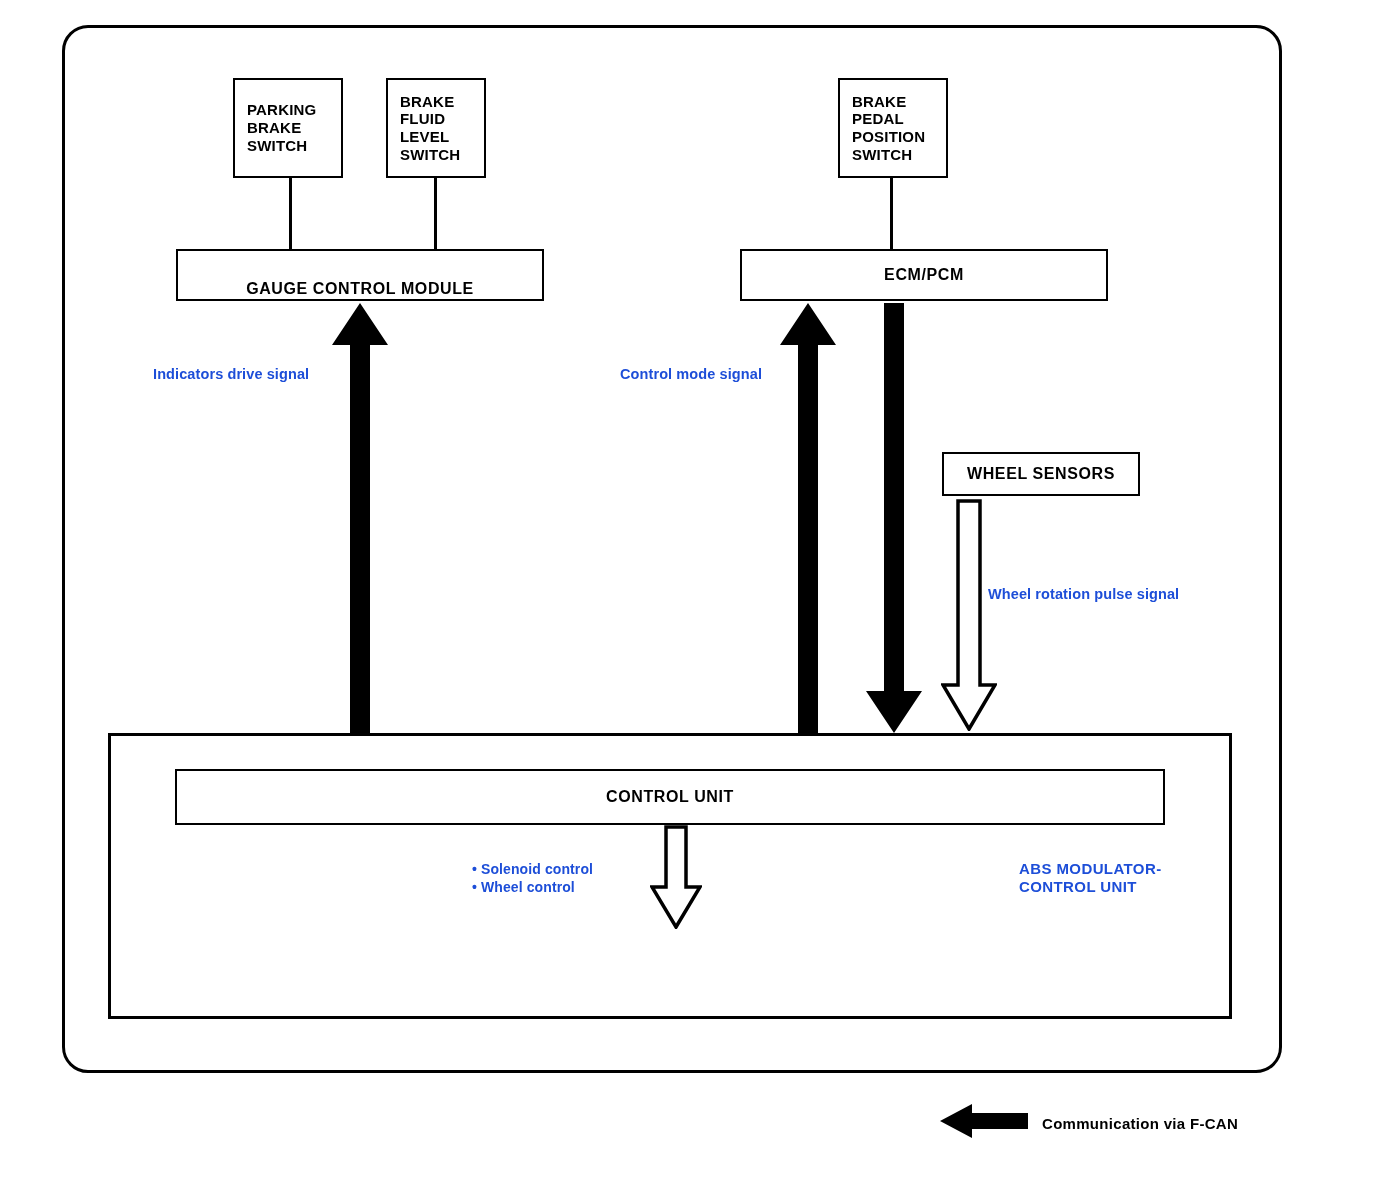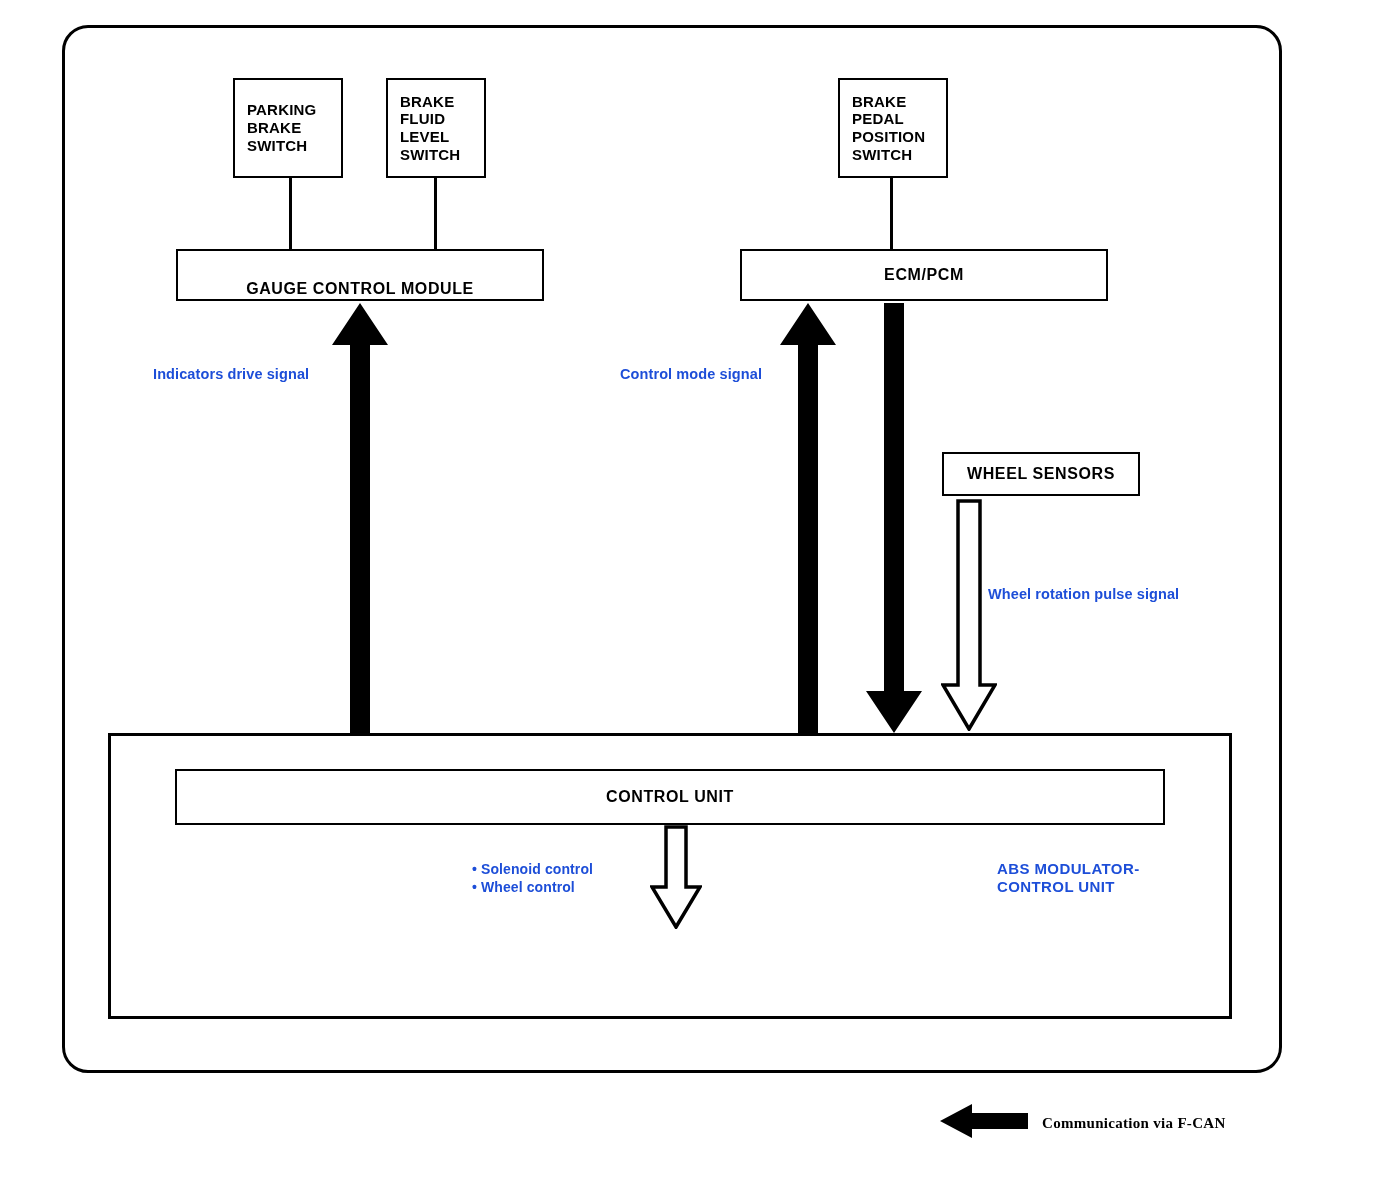--- a/index.html
+++ b/index.html
@@ -84,20 +84,21 @@
     line-height: 1.28;
     letter-spacing: 0.1px;
   }
   .txt.small {
     font-size: 14px;
   }
   .txt.right-label {
     font-size: 15px;
     letter-spacing: 0.4px;
     line-height: 1.22;
+    margin-left: 22px;
   }
   
   #abs-outer {
     position: absolute;
     left: 108px;
     top: 733px;
     width: 1124px;
     height: 286px;
     border: 3px solid #000;
     background: #fff;
@@ -116,21 +117,20 @@
     height: 56px;
   }
   
   #legend {
     position: absolute;
     left: 940px;
     top: 1104px;
     display: flex;
     align-items: center;
     gap: 14px;
-    font-family: Liberation Serif, serif;
   }
   #legend-text {
     font-size: 15px;
     font-weight: bold;
     color: #000;
     letter-spacing: 0.3px;
   }
 </style>
 </head>
 <body>

